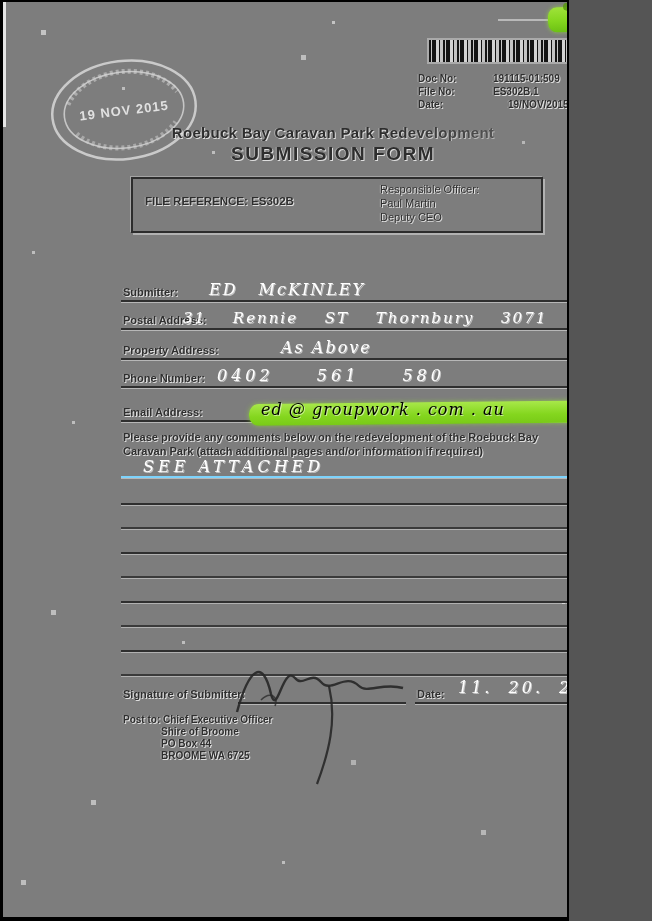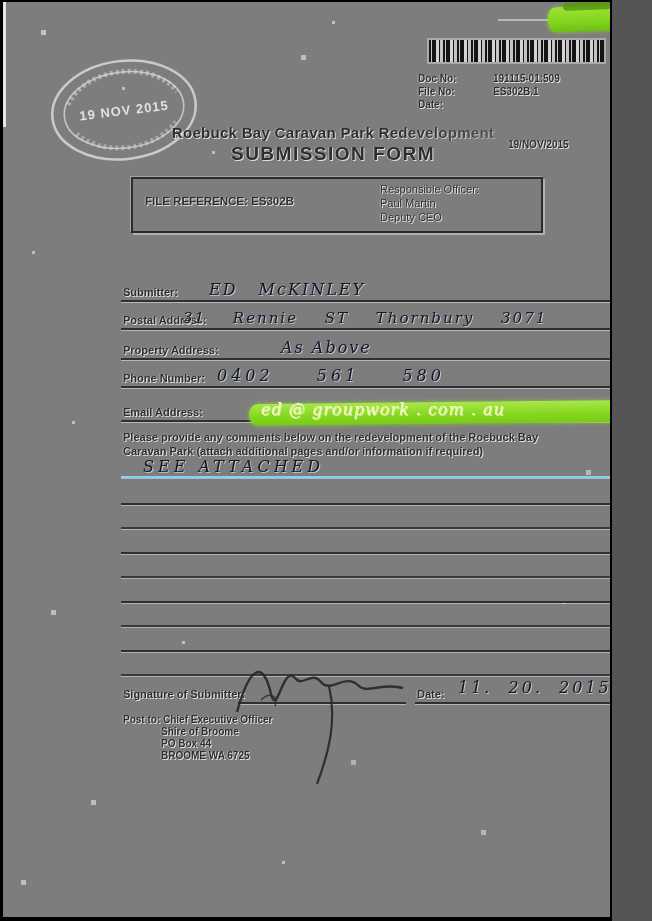--- a/index.html
+++ b/index.html
@@ -1,20 +1,20 @@
 <!DOCTYPE html>
 <html style="--paper: #7d7d7d; --ink: #2e2e2e; --highlighter: #84d61e;"><head>
 <meta charset="utf-8">
 <style>
   :root{
     --paper:#7d7d7d; --ink:#2e2e2e; --highlighter:#84d61e;
   }
   html,body{margin:0;padding:0;background:#555;}
   #page{
-    position:relative; width:612px; height:921px; overflow:hidden;
+    position:relative; width:569px; height:921px; overflow:hidden;
     background:var(--paper);
     border-left:3px solid #000; border-right:2px solid #000;
     border-top:2px solid #000; border-bottom:4px solid #000;
     box-sizing:border-box;
     font-family:"Liberation Sans", sans-serif; color:var(--ink);padding-left:19px;
   }
   .halo{ text-shadow:1px 1px 0 rgba(255,255,255,.75), -1px 0 0 rgba(255,255,255,.35); }
   .abs{ position:absolute; }
 
   
@@ -45,21 +45,21 @@
   .barcode{ left:426px; top:38px; width:175px; height:22px;
     background:repeating-linear-gradient(90deg,#141414 0 2px, rgba(230,230,230,.7) 2px 3px,
       #141414 3px 7px, rgba(240,240,240,.75) 7px 10px, #141414 10px 11px, rgba(225,225,225,.7) 11px 14px);
     box-shadow:0 0 0 2px rgba(255,255,255,.35); }
 
   
   .doc-meta{ left:415px; top:70px; font-size:10px; font-weight:bold; line-height:13px; }
   .doc-meta .row{ display:flex; }
   .doc-meta .lab{ width:45px; }
   .doc-meta .val{ margin-left:30px; }
-  .doc-meta .val.date{ margin-left:45px;margin-top:40px; }
+  .doc-meta .val.date{ margin-left:45px; }
 
   
   .stamp{ left:46px; top:56px; transform:rotate(-7deg); opacity:.9; }
 
   
   .title-wrap{ left:90px; top:122px; width:480px; text-align:center; }
   .title1{ font-size:15px; font-weight:bold; letter-spacing:.3px;
     -webkit-mask-image:linear-gradient(90deg,#000 62%, rgba(0,0,0,.3) 95%);
             mask-image:linear-gradient(90deg,#000 62%, rgba(0,0,0,.3) 95%); }
   .title2{ font-size:19px; font-weight:bold; letter-spacing:1.5px; margin-top:2px; }
@@ -68,28 +68,28 @@
   .ref-box{ left:128px; top:175px; width:408px; height:52px;
     border:2px solid #2c2c2c; box-shadow:2px 2px 0 rgba(255,255,255,.4), -1px -1px 0 rgba(255,255,255,.3);
     display:flex; }
   .ref-left{ padding:16px 0 0 12px; font-size:11.5px; font-weight:bold; white-space:nowrap; }
   .ref-right{ position:absolute; left:247px; top:3px; font-size:11px; font-weight:normal; line-height:14px; }
 
   
   .field-row{ left:118px; width:504px; height:24px; border-bottom:2px solid #2f2f2f;
     box-shadow:0 1px 0 rgba(255,255,255,.45);margin-top:24px; }
   .field-label{ position:absolute; left:2px; bottom:2px; font-size:11px; font-weight:bold; white-space:nowrap; }
-  .hand{ font-family:"DejaVu Serif", serif; font-style:italic; color:#0f172a;
+  .hand{ font-family:"DejaVu Serif", serif; font-style:italic; color:#ffffff;
     text-shadow:1px 1px 0 rgba(255,255,255,.55); white-space:nowrap; }
   .field-value{ position:absolute; bottom:1px; font-size:16px; letter-spacing:2px; }
   .v-submitter{ left:88px; word-spacing:14px; }
   .v-postal{ left:62px; font-size:15px; word-spacing:20px; }
   .v-property{ left:160px; }
   .v-phone{ left:96px; word-spacing:34px; letter-spacing:4px; }
-  .v-email{ left:140px; color:#fef9c3; letter-spacing:1px; z-index:2; }
+  .v-email{ left:140px; color:#000000; letter-spacing:1px; z-index:2; }
   .hl-email{ position:absolute; left:128px; bottom:-4px; width:378px; height:22px; border-radius:10px;
     background:linear-gradient(180deg,#a8e84a, var(--highlighter) 60%, #79ca18);
     transform:rotate(-.6deg); z-index:1; box-shadow:0 0 5px rgba(150,220,60,.7); }
 
   
   .comments-para{ left:120px; top:417px; width:440px; font-size:11px; font-weight:bold; line-height:14px; }
   .see-attached-row{ left:118px; top:450px; width:504px; height:24px; border-bottom:2px solid #7dd3fc;
     box-shadow:0 1px 0 rgba(255,255,255,.45); }
   .see-attached{ position:absolute; left:22px; bottom:0; font-size:16px; letter-spacing:4px; }
   #comment-lines{ left:118px; top:478px; width:504px; }

